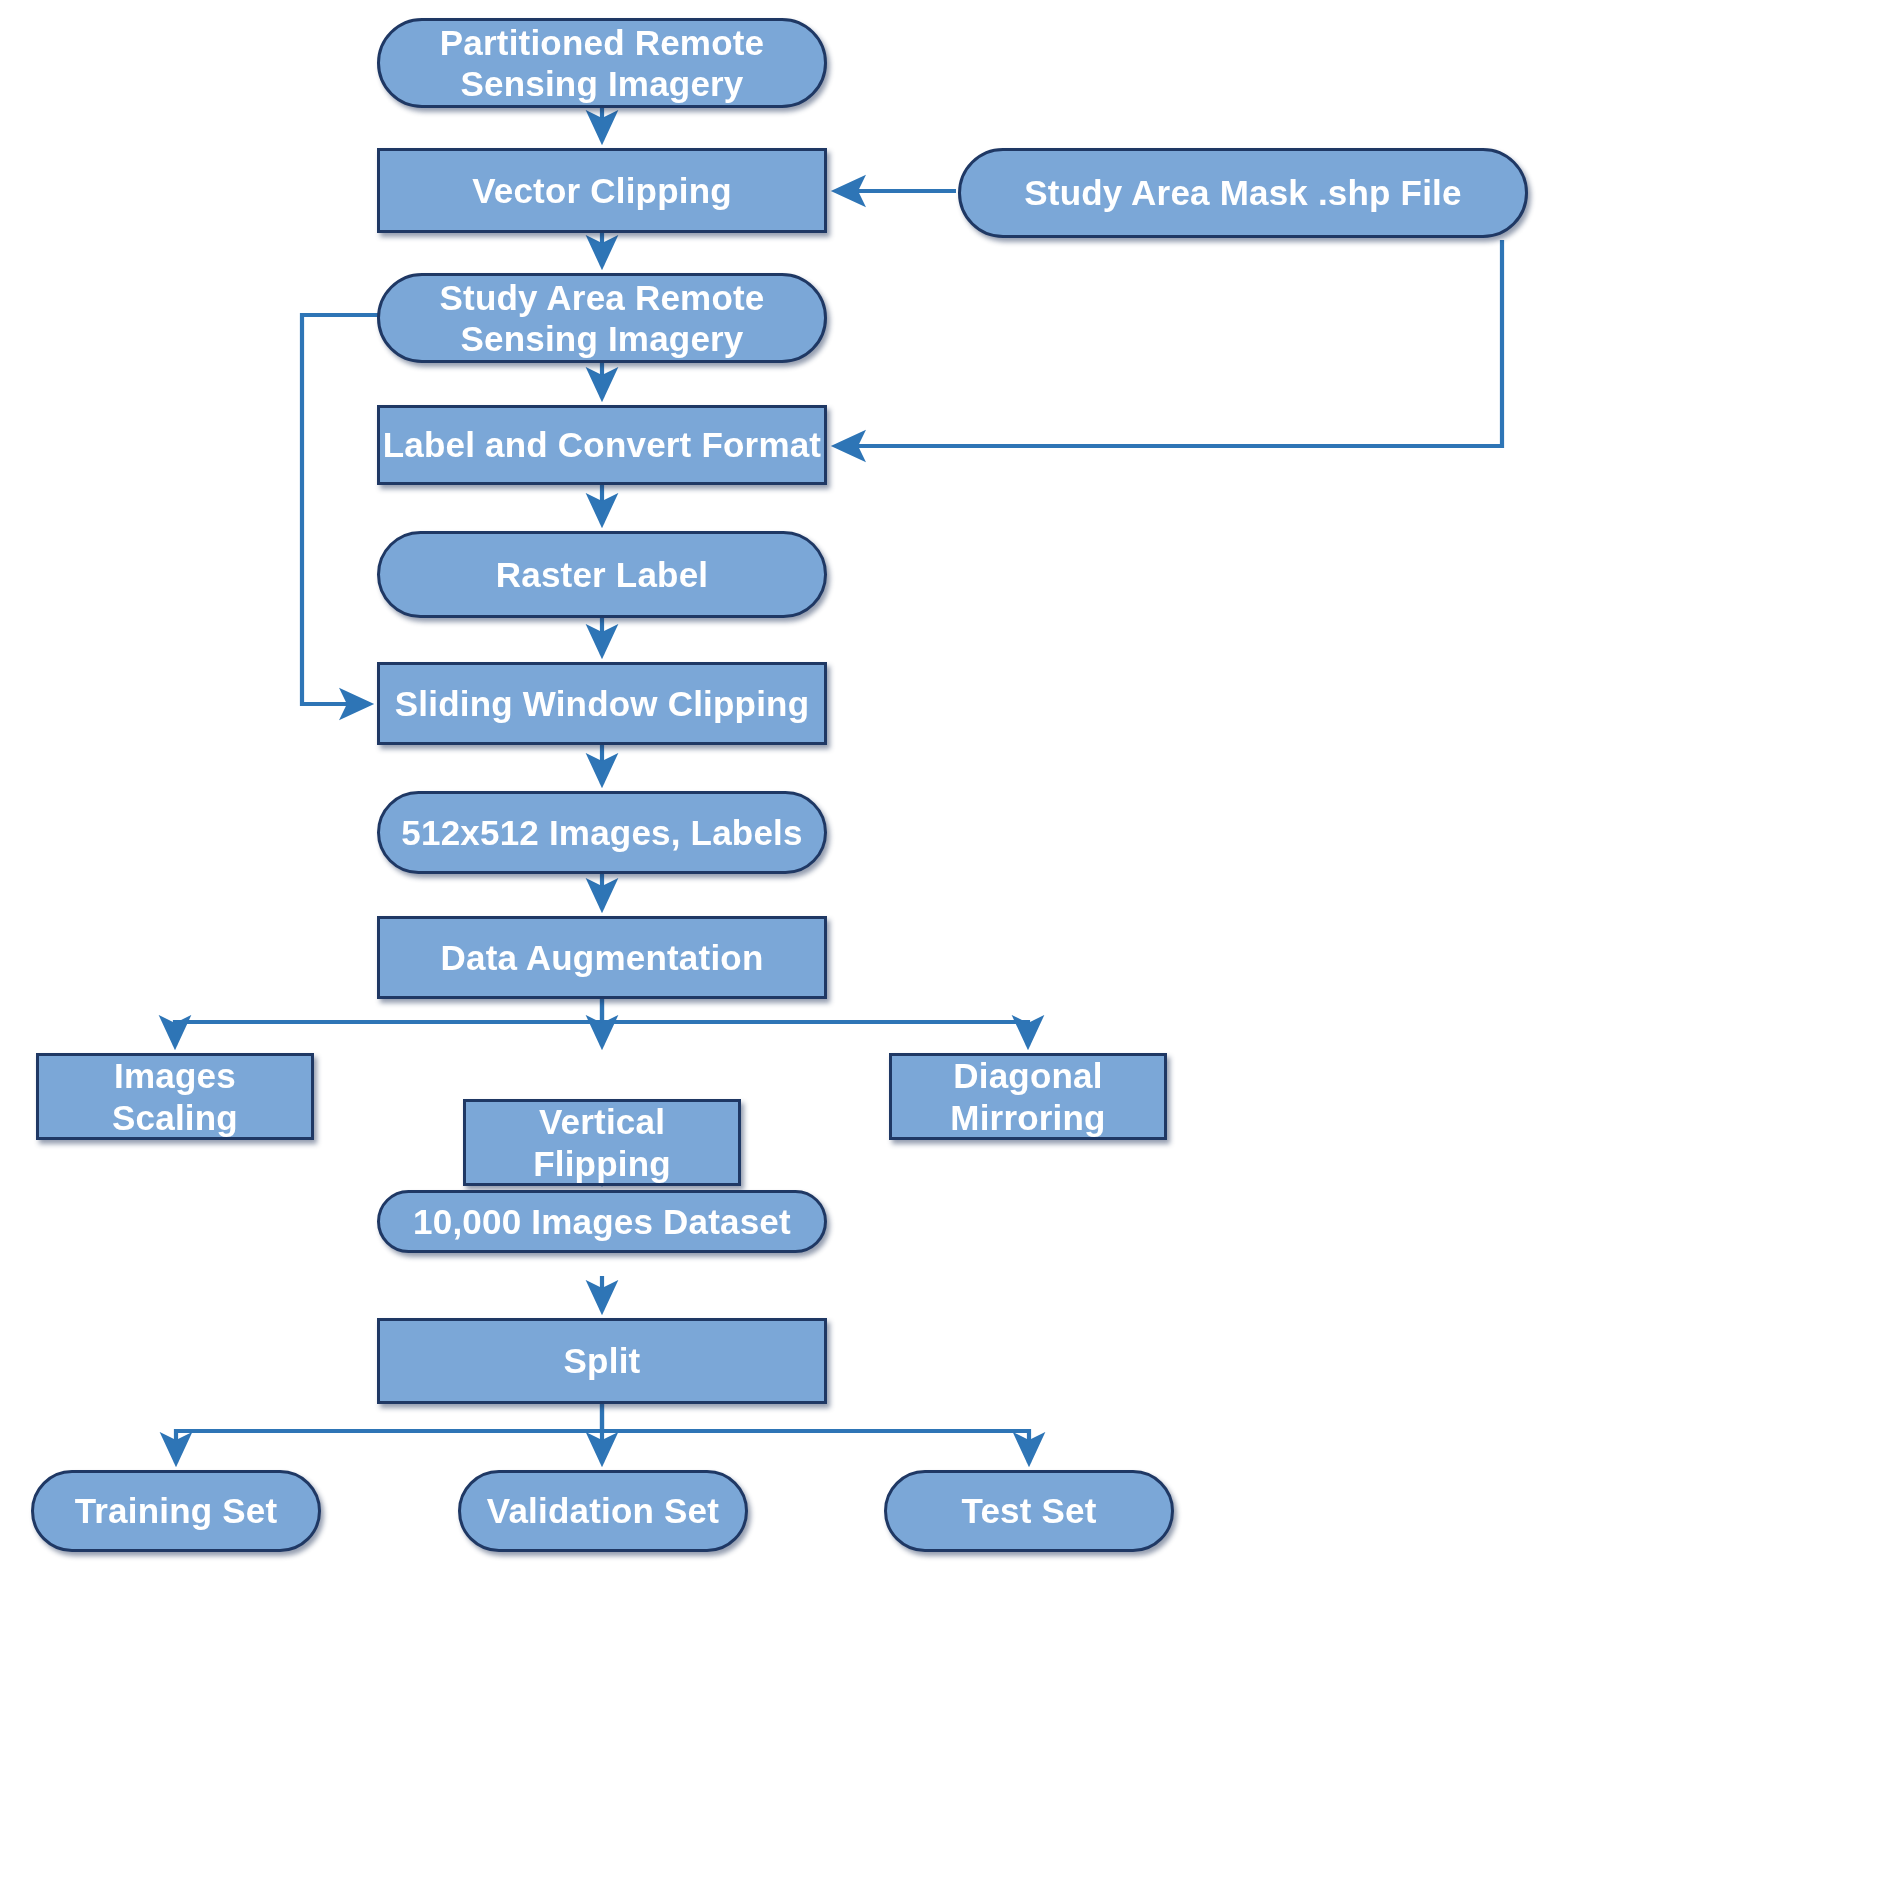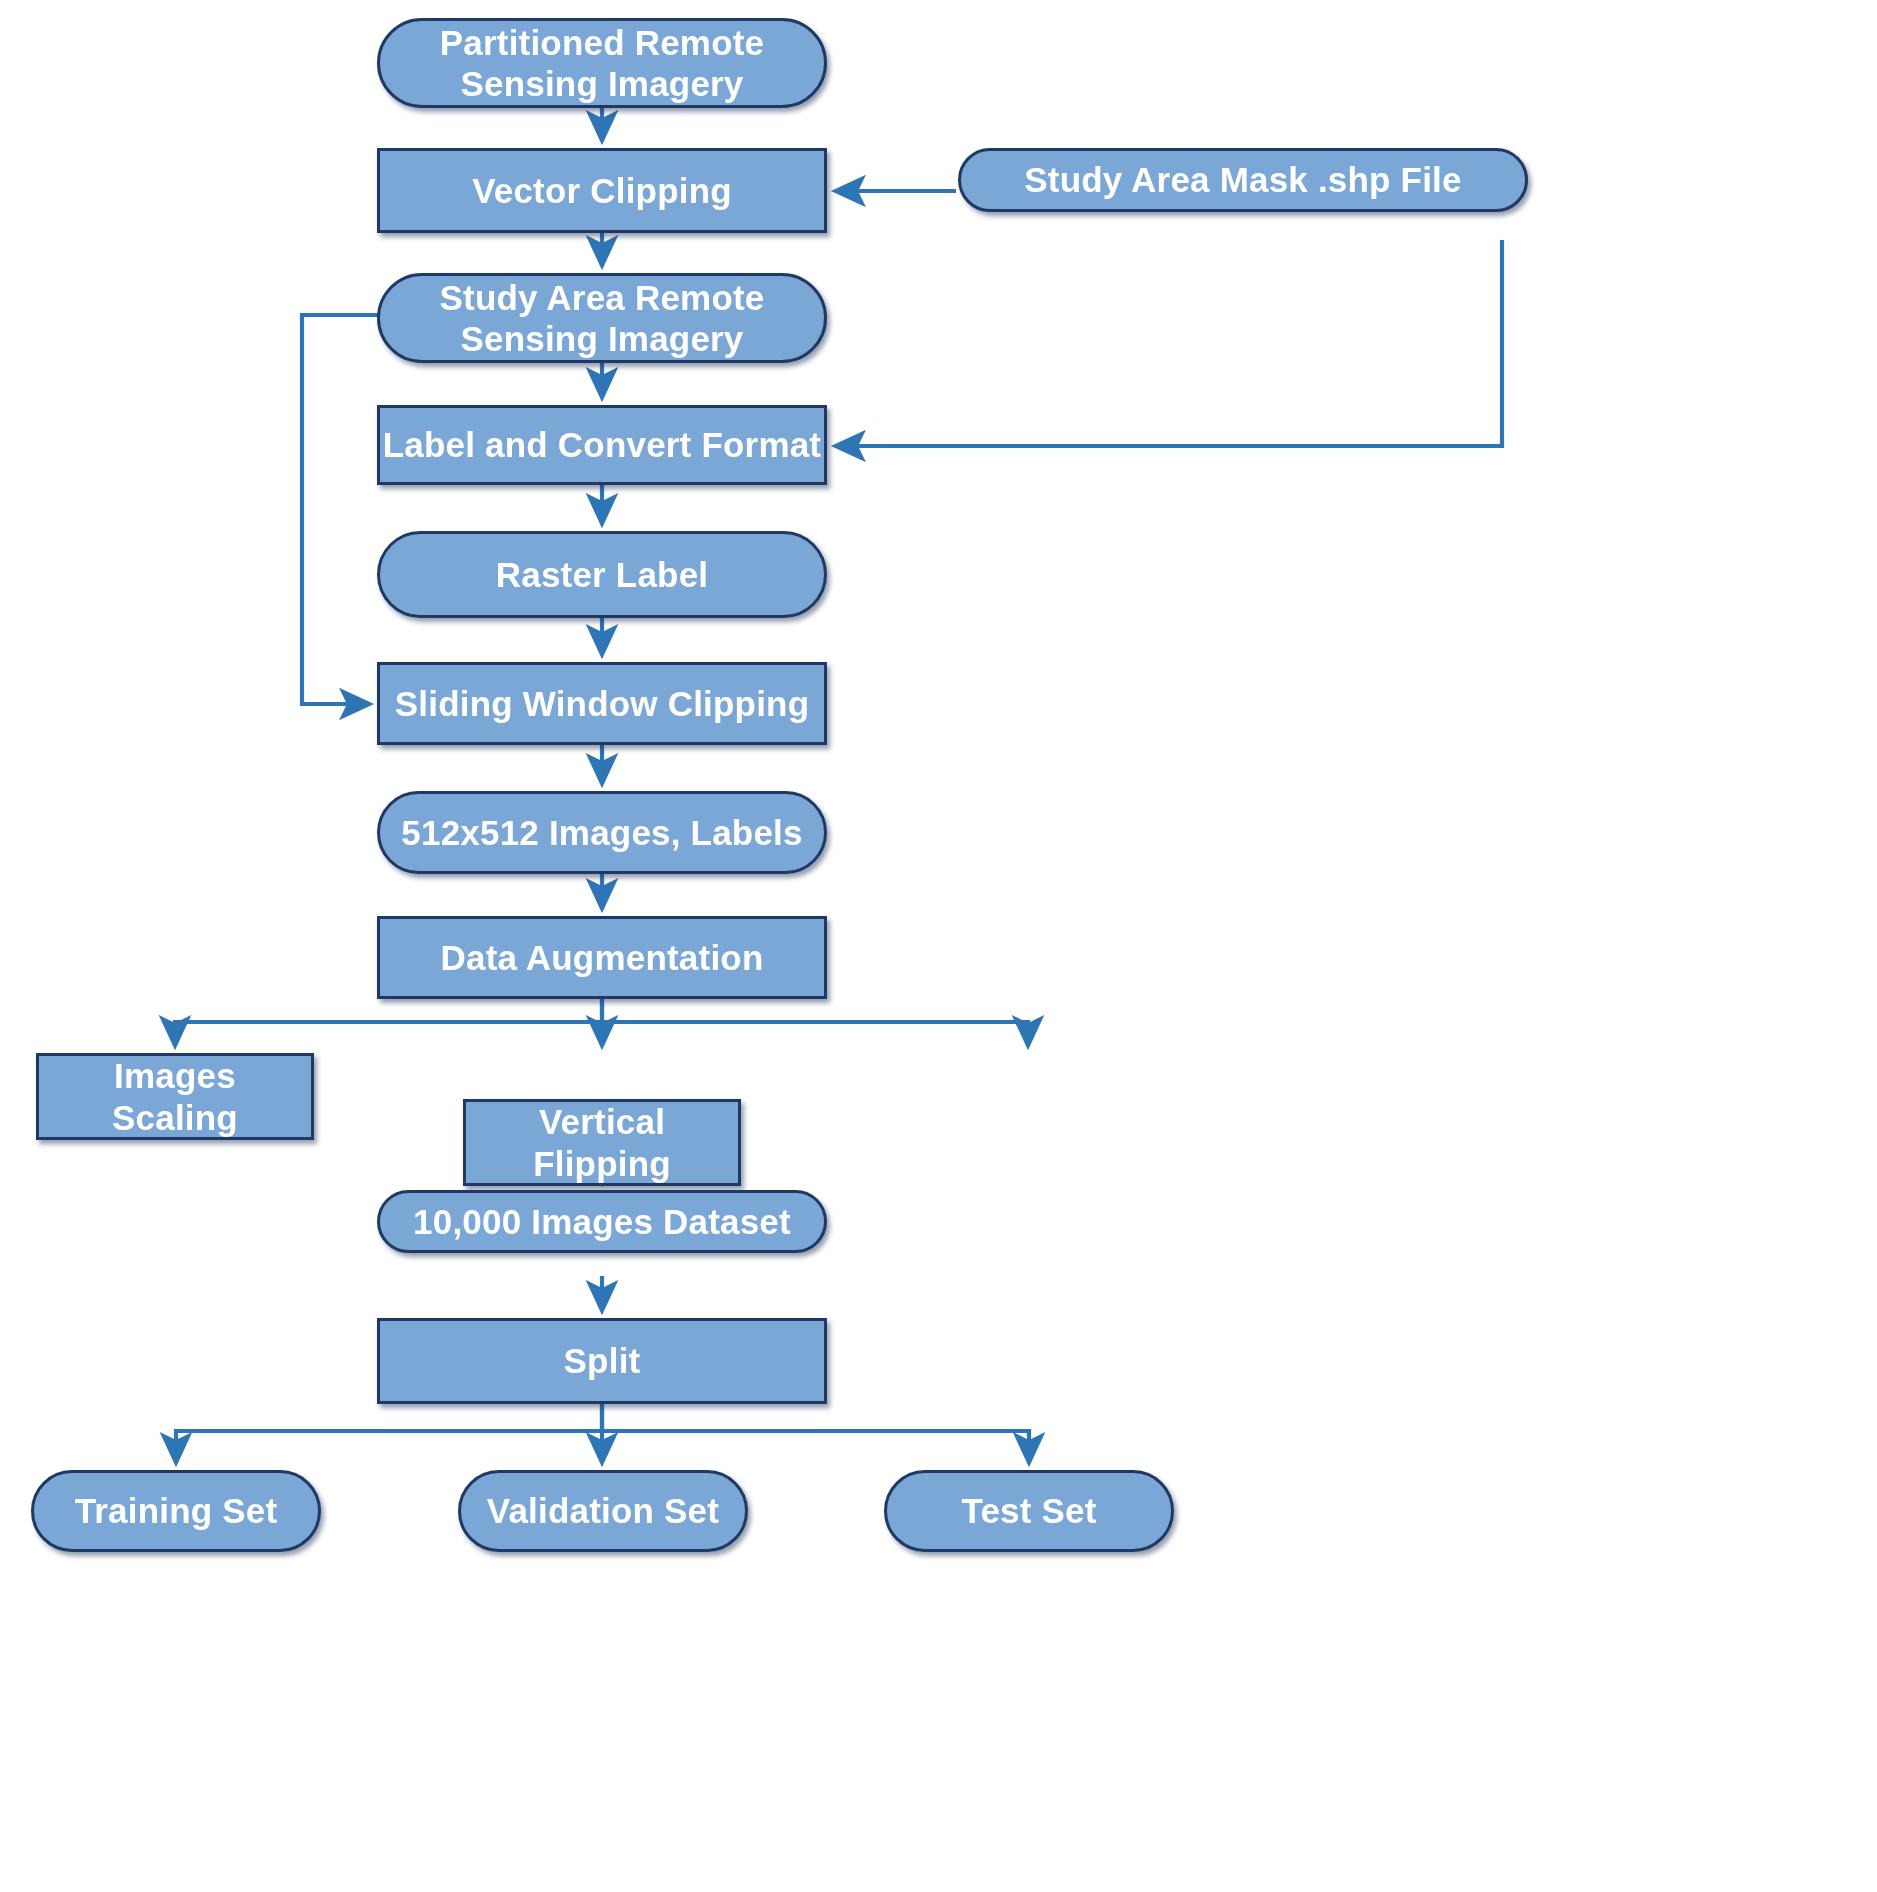--- a/index.html
+++ b/index.html
@@ -79,41 +79,43 @@
       <path d="M602,1404 L602,1463"></path>
       <path d="M602,1431 L1029,1431 L1029,1463"></path>
     </g>
   </svg>
 
   <div class="node rounded" style="left:377px;top:18px;width:450px;height:90px;">Partitioned Remote
 Sensing Imagery</div>
 
   <div class="node rect" style="left:377px;top:148px;width:450px;height:85px;">Vector Clipping</div>
 
-  <div class="node rounded" style="left:958px;top:148px;width:570px;height:64px;">Study Area Mask .shp File</div>
+  <div class="node rounded" style="left:958px;top:148px;width:570px;height:90px;">Study Area Mask .shp File</div>
 
   <div class="node rounded" style="left:377px;top:273px;width:450px;height:90px;">Study Area Remote
 Sensing Imagery</div>
 
   <div class="node rect" style="left:377px;top:405px;width:450px;height:80px;">Label and Convert Format</div>
 
   <div class="node rounded" style="left:377px;top:531px;width:450px;height:87px;text-align:right;">Raster Label</div>
 
   <div class="node rect" style="left:377px;top:662px;width:450px;height:83px;">Sliding Window Clipping</div>
 
   <div class="node rounded" style="left:377px;top:791px;width:450px;height:83px;">512x512 Images, Labels</div>
 
   <div class="node rect" style="left:377px;top:916px;width:450px;height:83px;">Data Augmentation</div>
 
   <div class="node rect" style="left:36px;top:1053px;width:278px;height:87px;">Images
 Scaling</div>
 
   <div class="node rect" style="left:463px;top:1099px;width:278px;height:87px;">Vertical
 Flipping</div>
 
+  <div class="node rect" style="left:889px;top:1053px;width:278px;height:87px;">Diagonal
+Mirroring</div>
 
   <div class="node rounded" style="left:377px;top:1190px;width:450px;height:63px;">10,000 Images Dataset</div>
 
   <div class="node rect" style="left:377px;top:1318px;width:450px;height:86px;">Split</div>
 
   <div class="node rounded" style="left:31px;top:1470px;width:290px;height:82px;">Training Set</div>
 
   <div class="node rounded" style="left:458px;top:1470px;width:290px;height:82px;">Validation Set</div>
 
   <div class="node rounded" style="left:884px;top:1470px;width:290px;height:82px;">Test Set</div>

